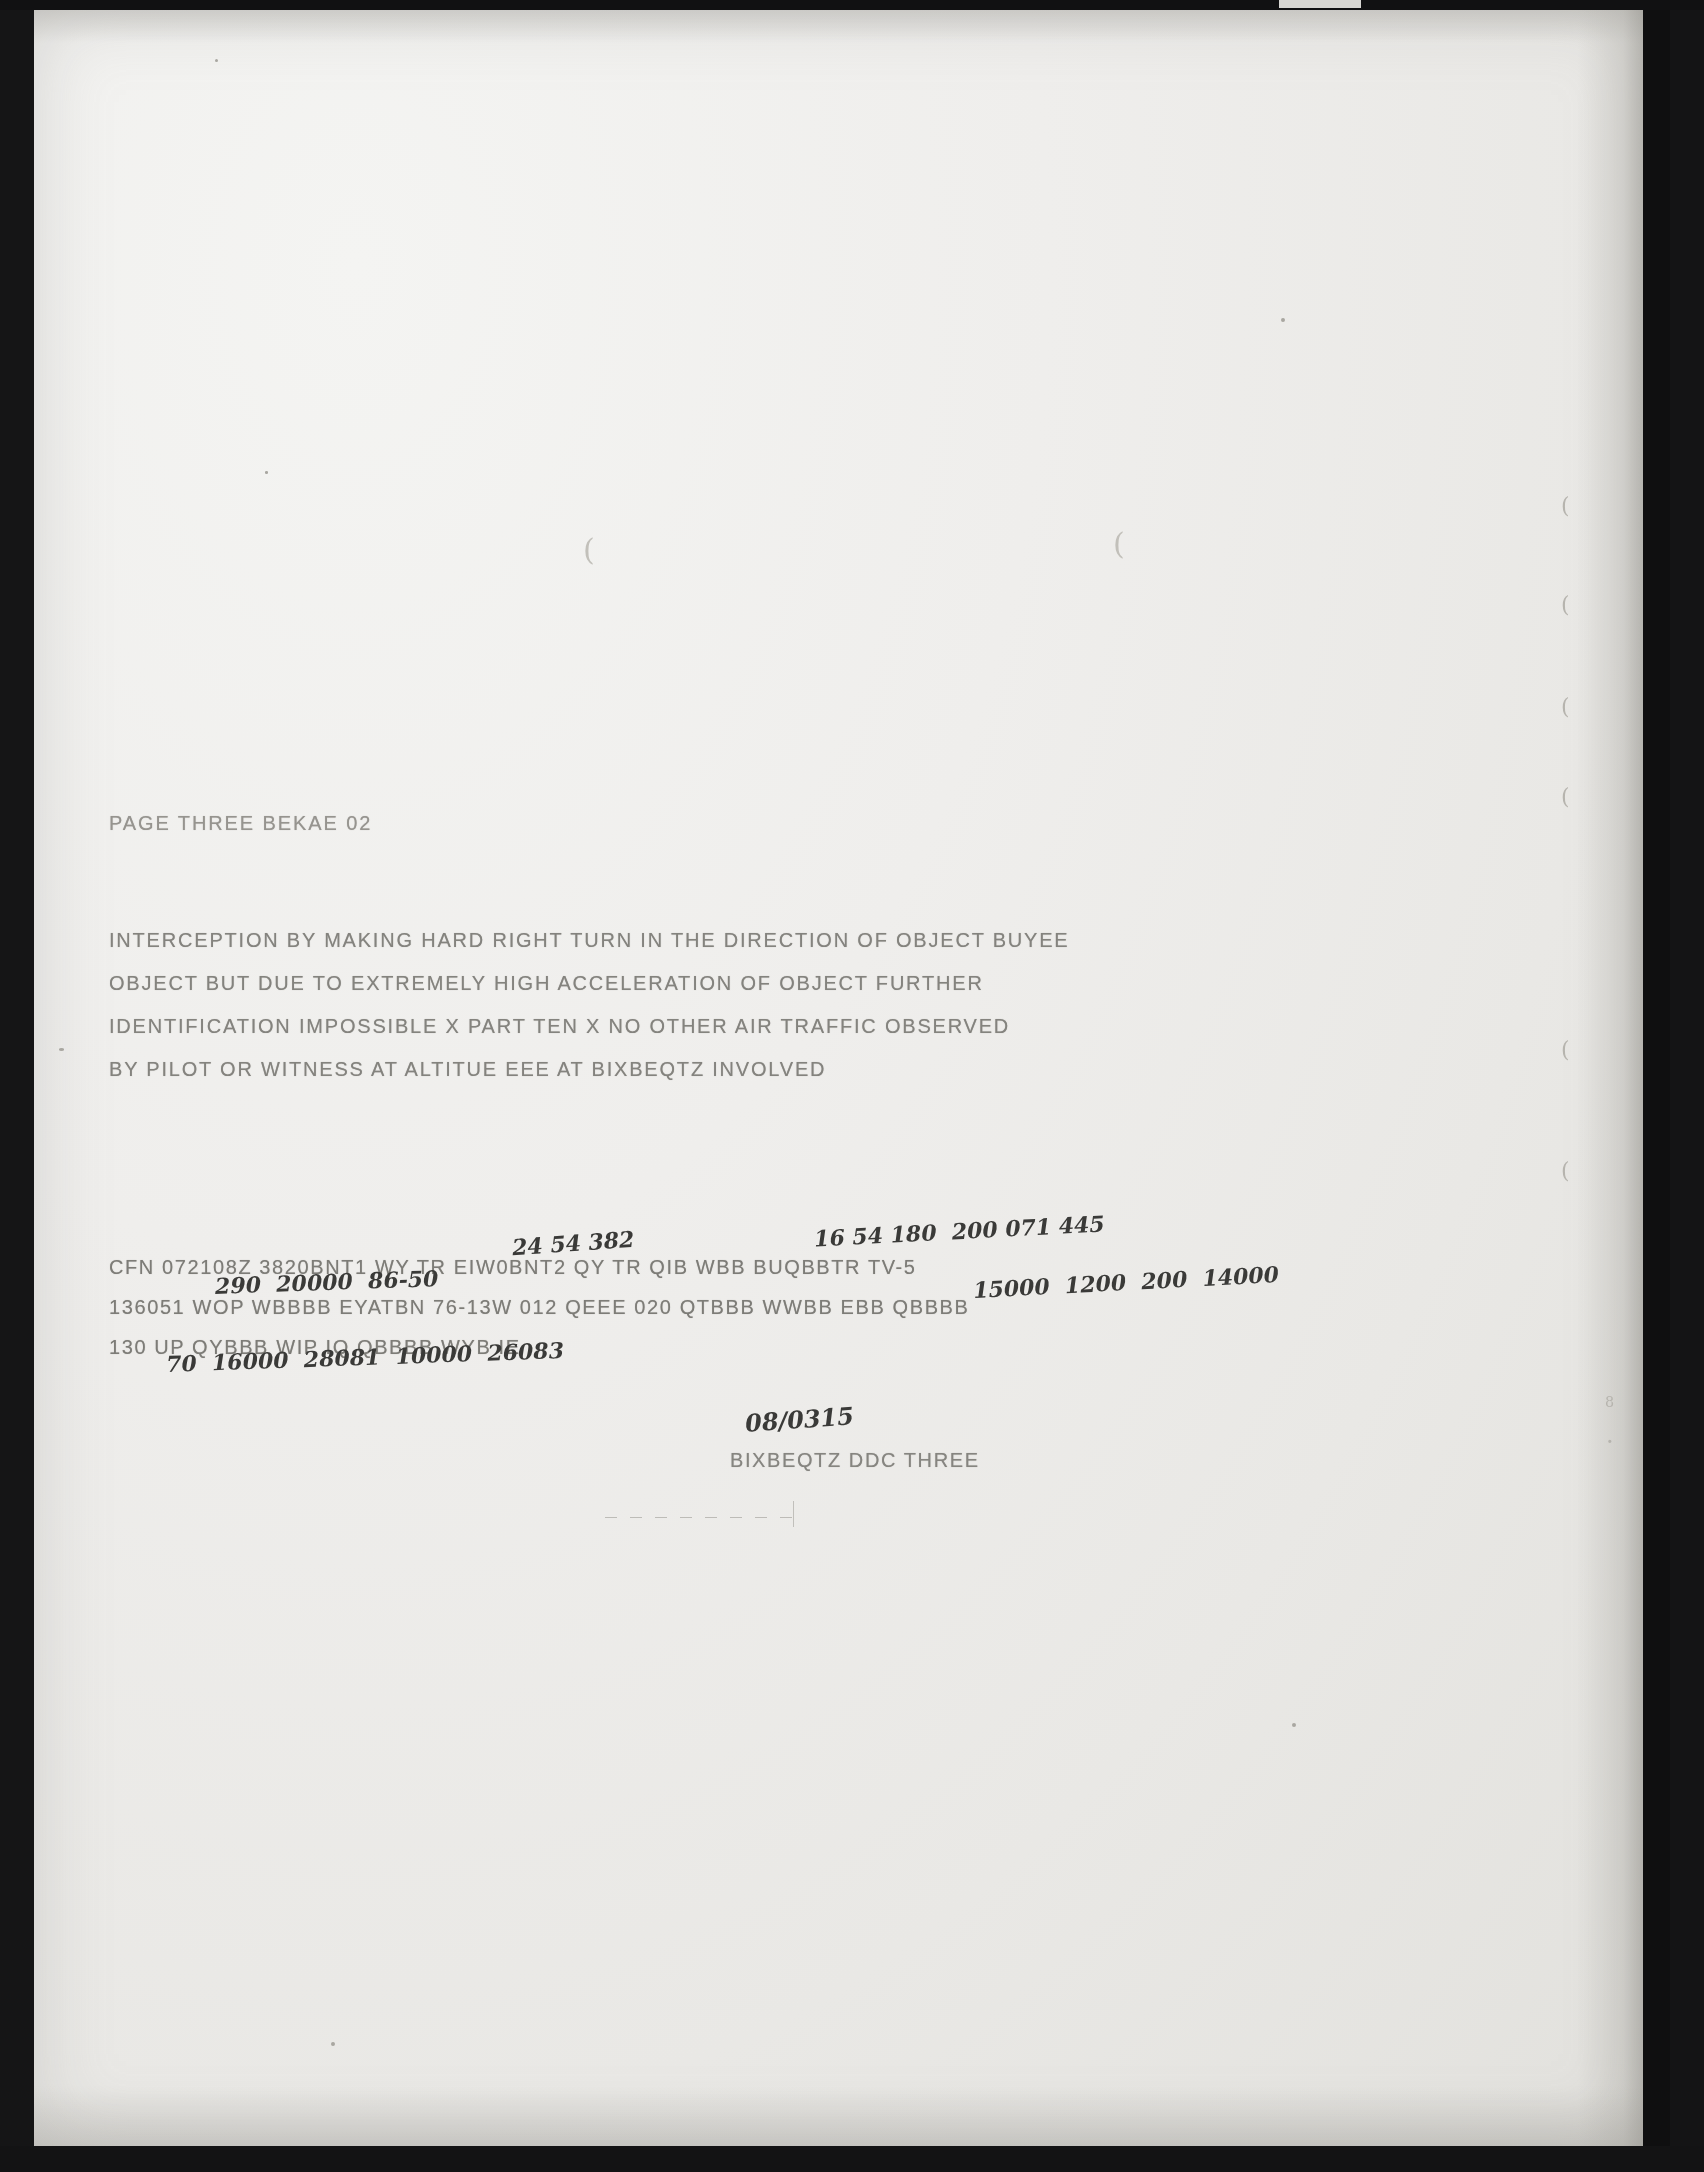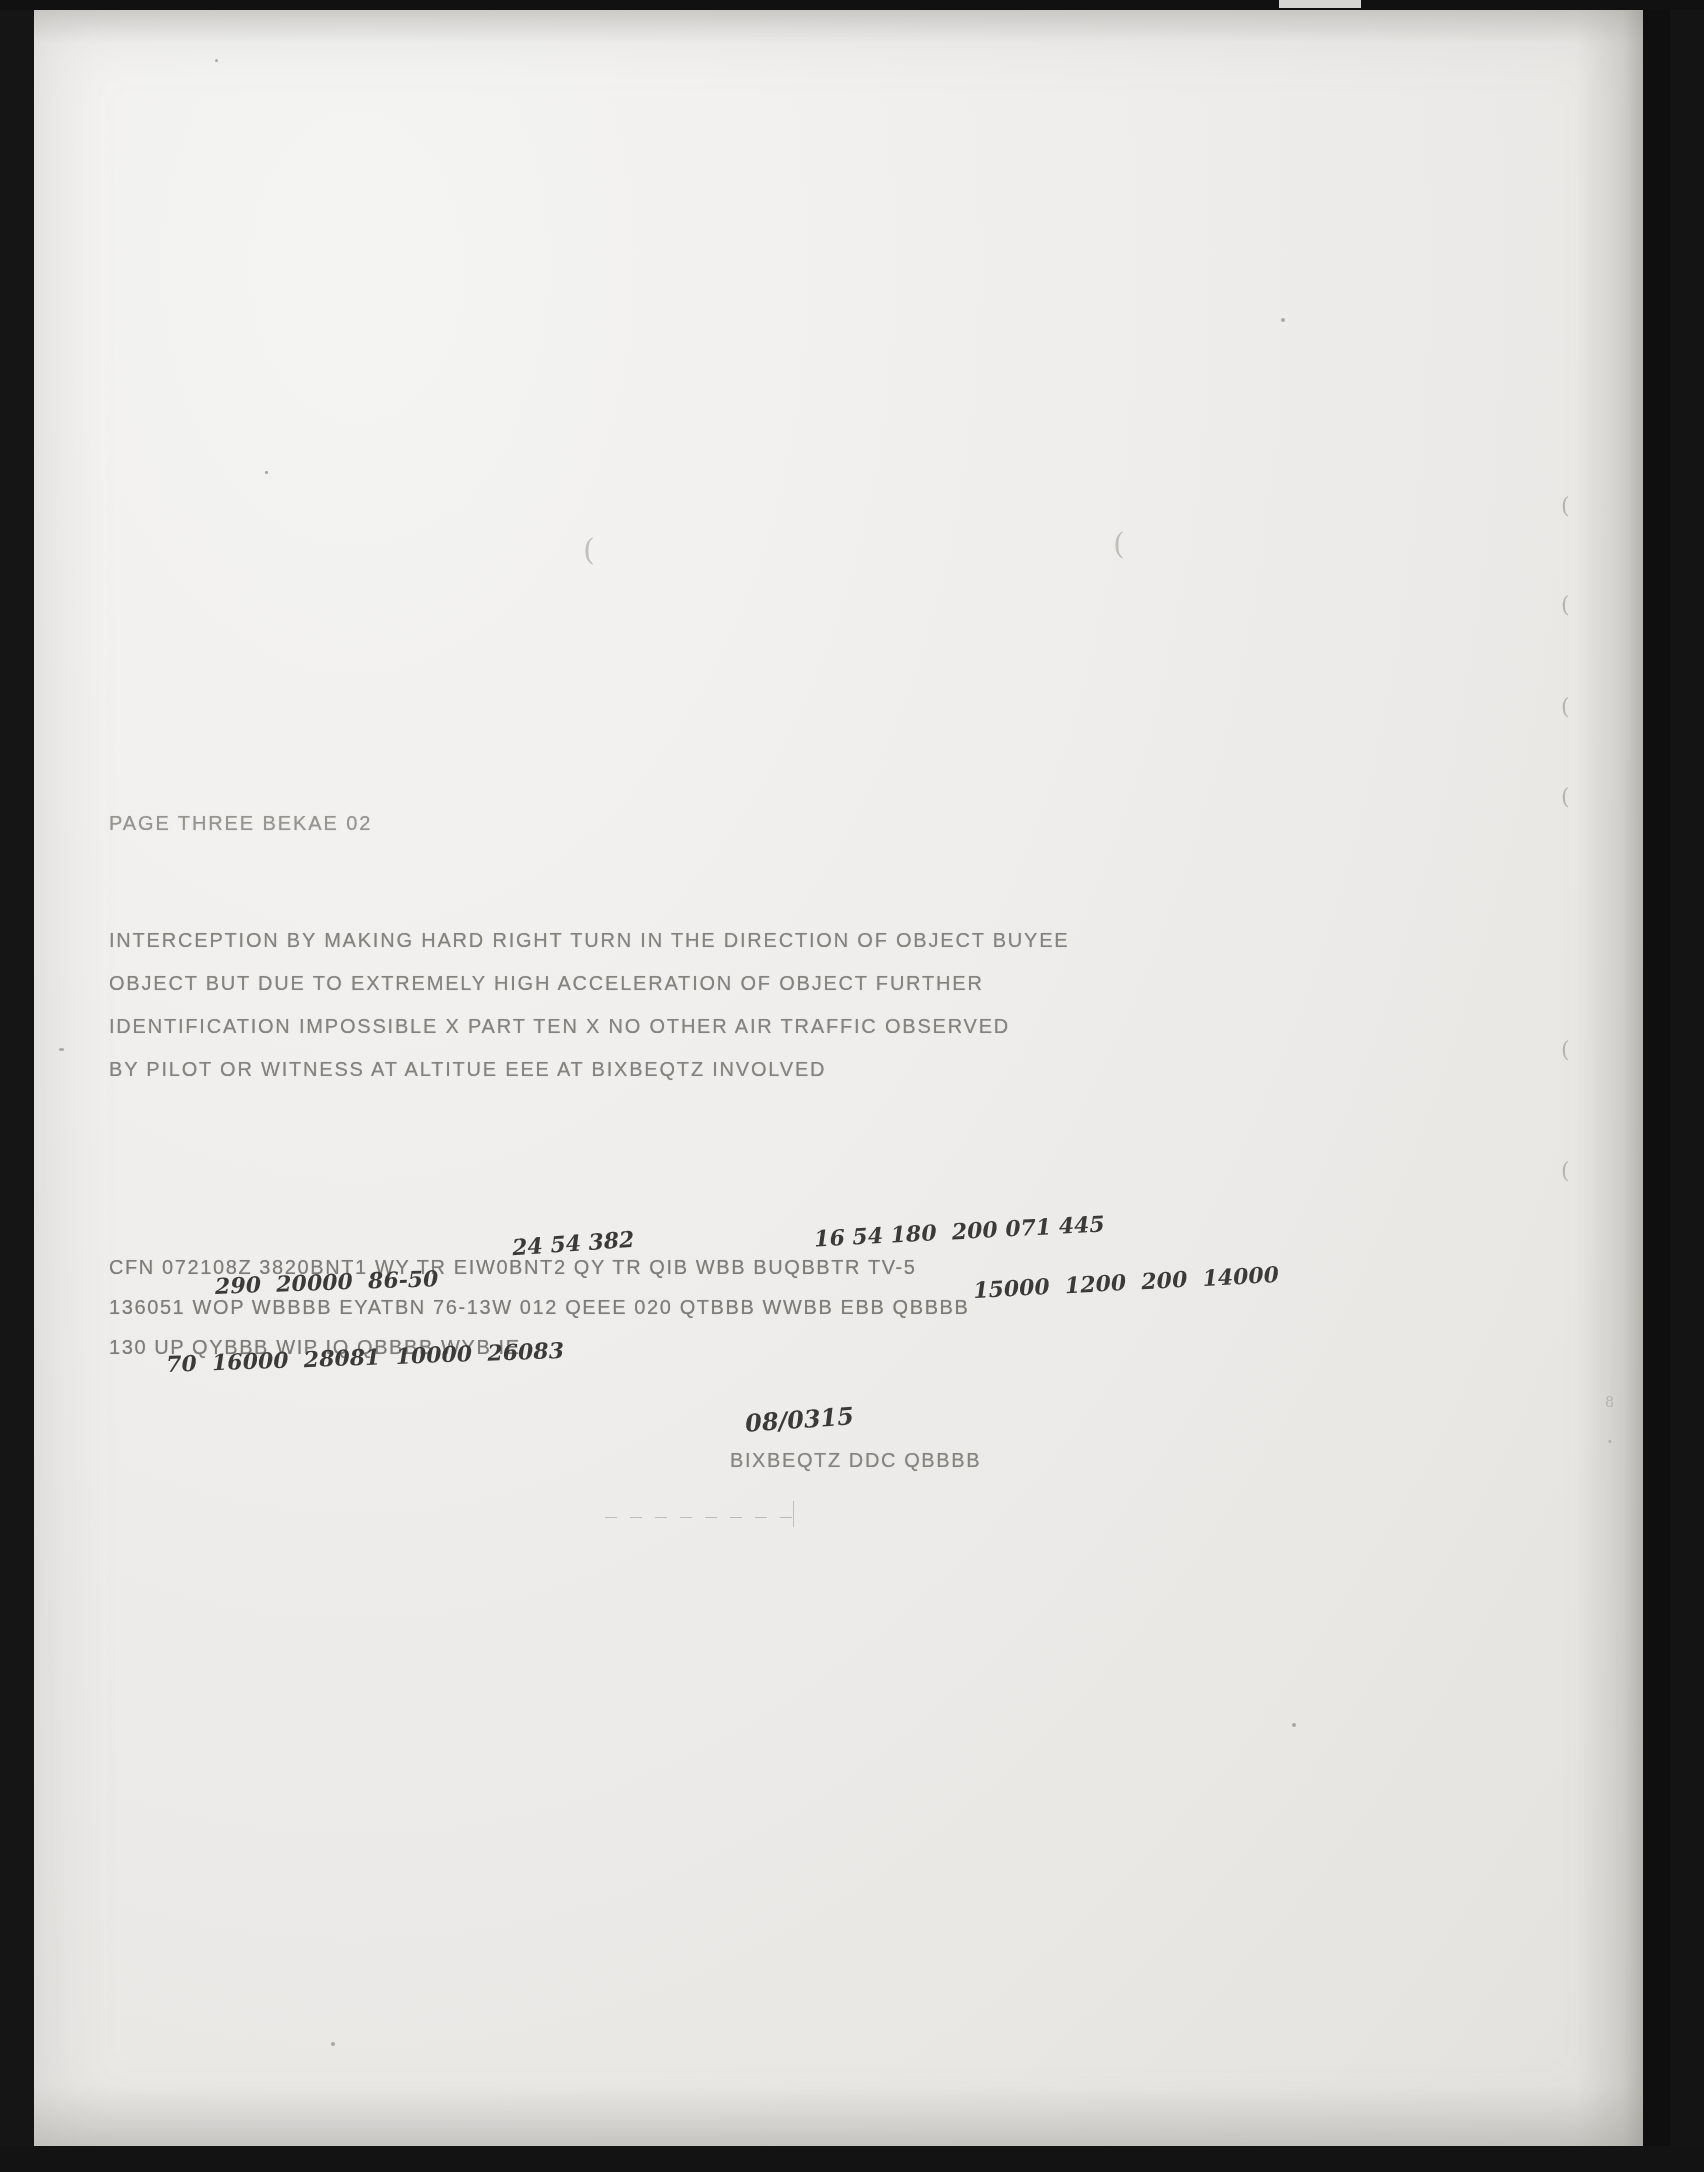--- a/index.html
+++ b/index.html
@@ -222,21 +222,21 @@
 
   <div class="typed" id="body-paragraph"><span>INTERCEPTION BY MAKING HARD RIGHT TURN IN THE DIRECTION OF OBJECT BUYEE</span>
 <span>OBJECT BUT DUE TO EXTREMELY HIGH ACCELERATION OF OBJECT FURTHER</span>
 <span>IDENTIFICATION IMPOSSIBLE X PART TEN X NO OTHER AIR TRAFFIC OBSERVED</span>
 <span>BY PILOT OR WITNESS AT ALTITUE EEE AT BIXBEQTZ INVOLVED</span></div>
 
   <div class="typed" id="code-block"><span>CFN 072108Z 3820BNT1 WY TR EIW0BNT2 QY TR QIB WBB BUQBBTR TV-5</span>
 <span>136051 WOP WBBBB EYATBN 76-13W 012 QEEE 020 QTBBB WWBB EBB QBBBB</span>
 <span>130 UP QYBBB WIP IQ QBBBB WYB IE</span></div>
 
-  <div class="typed" id="signoff-line">BIXBEQTZ DDC QBBBB</div>
+  <div class="typed" id="signoff-line">BIXBEQTZ DDC THREE</div>
 
   <div class="hand" style="left:478px;  top:1220px; font-size:22px; transform:rotate(-4deg);">24 54 382</div>
   <div class="hand" style="left:780px; top:1208px; font-size:22px; transform:rotate(-3deg);">16 54 180  200 071 445</div>
   <div class="hand" style="left:181px;  top:1259px; font-size:22px; transform:rotate(-2deg);">290  20000  86-50</div>
   <div class="hand" style="left:939px; top:1259px; font-size:22px; transform:rotate(-3deg);">15000  1200  200  14000</div>
   <div class="hand" style="left:132px;  top:1334px; font-size:22px; transform:rotate(-2deg);">70  16000  28081  10000  26083</div>
   <div class="hand" style="left:711px; top:1395px; font-size:24px; transform:rotate(-4deg);">08/0315</div>
 
   <div id="crease-line"></div>
   <div id="crease-tick"></div>

